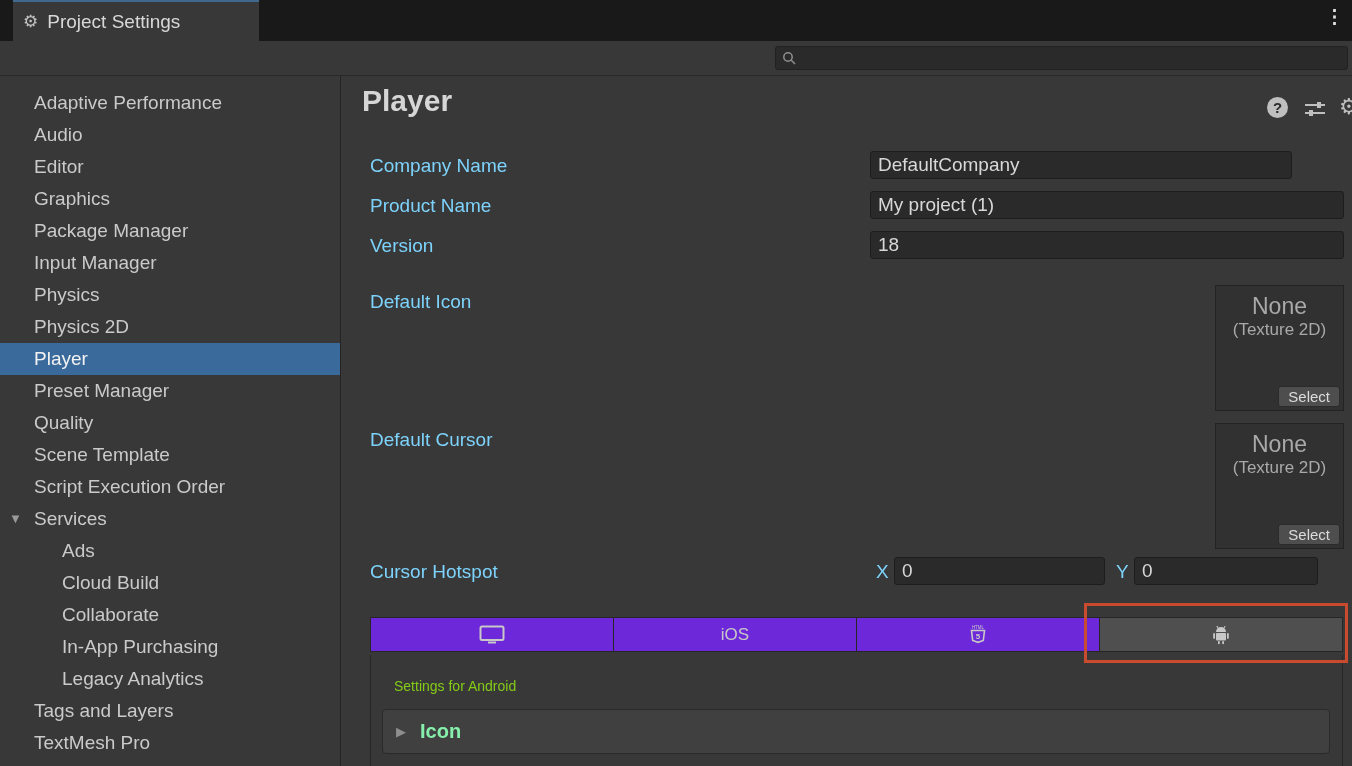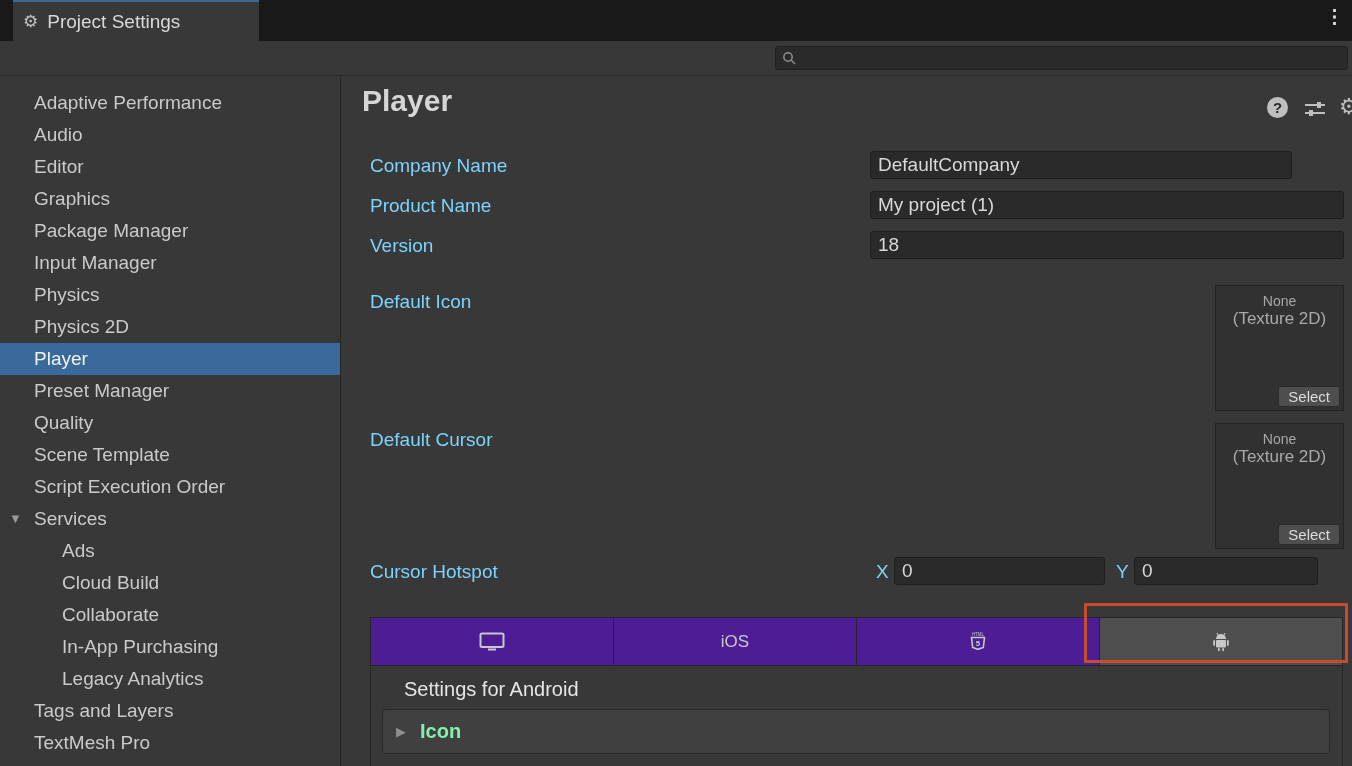--- a/index.html
+++ b/index.html
@@ -55,42 +55,42 @@
   
   .lbl { position:absolute; font-size:19px; color:#7dd3fc; white-space:nowrap; }
   .tinput {
     position:absolute; background:#2A2A2A; border:1px solid #1D1D1D; border-radius:3px;
     color:#D8D8D8; font-size:19px; font-family:inherit; padding:0 7px; outline:none;
   }
   .objbox {
     position:absolute; left:1215px; width:129px; height:126px;
     background:#313131; border:1px solid #232323; text-align:center;
   }
-  .objbox .l1 { margin-top:7px; font-size:14px; color:#A9A9A9; }
+  .objbox .l1 { margin-top:7px; font-size:23px; color:#A9A9A9; }
   .objbox .l2 { font-size:17px; color:#A9A9A9; }
   .objbox .select-btn {
     position:absolute; right:3px; bottom:3px; background:#4E4E4E; border:1px solid #2B2B2B;
     border-radius:3px; color:#DCDCDC; font-size:15px; line-height:19px; padding:0 9px; cursor:pointer;
   }
   
   .tabbar {
-    position:absolute; left:370px; top:617px; width:973px; height:49px;
-    display:flex; background:#4c1d95; border:1px solid #262626;
+    position:absolute; left:370px; top:617px; width:973px; height:35px;
+    display:flex; background:#6d28d9; border:1px solid #262626;
   }
   .ptab {
     flex:1; display:flex; align-items:center; justify-content:center;
     border-right:1px solid #262626; font-size:17px; color:#C8C8C8; cursor:pointer;
   }
   .ptab:last-child { border-right:none; }
   .ptab.active { background:#4F4F4F; }
   .platform-frame {
     position:absolute; left:370px; top:655px; width:973px; height:111px;
     border-left:1px solid #262626; border-right:1px solid #262626;
   }
-  .settings-hdr { position:absolute; left:404px; top:678px; font-size:20px; color:#e5e5e5; }
+  .settings-hdr { position:absolute; left:394px; top:678px; font-size:14px; color:#84cc16; }
   .foldout {
     position:absolute; left:382px; top:709px; width:948px; height:45px;
     background:#404040; border:1px solid #2A2A2A; border-radius:4px;
     display:flex; align-items:center; cursor:pointer;
   }
   .foldout .arrow  { margin-left:13px; font-size:13px; color:#8E8E8E; }
   .foldout .flabel { margin-left:14px; font-size:20px; font-weight:bold; color:#86efac; }
   
   .annotation {
     position:absolute; left:1084px; top:603px; width:264px; height:60px;

